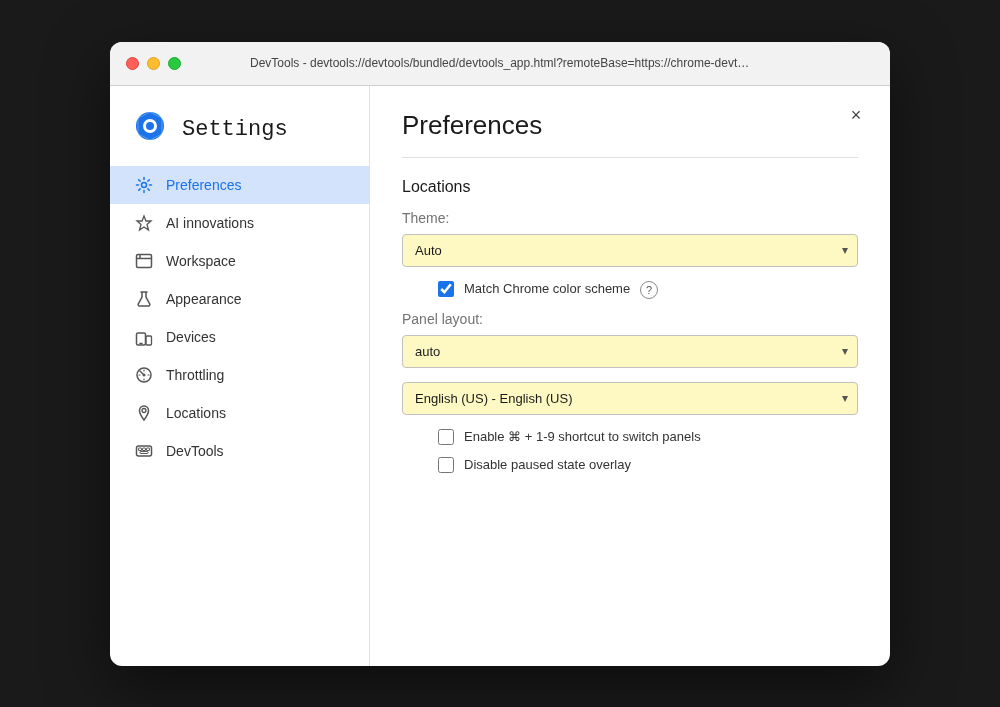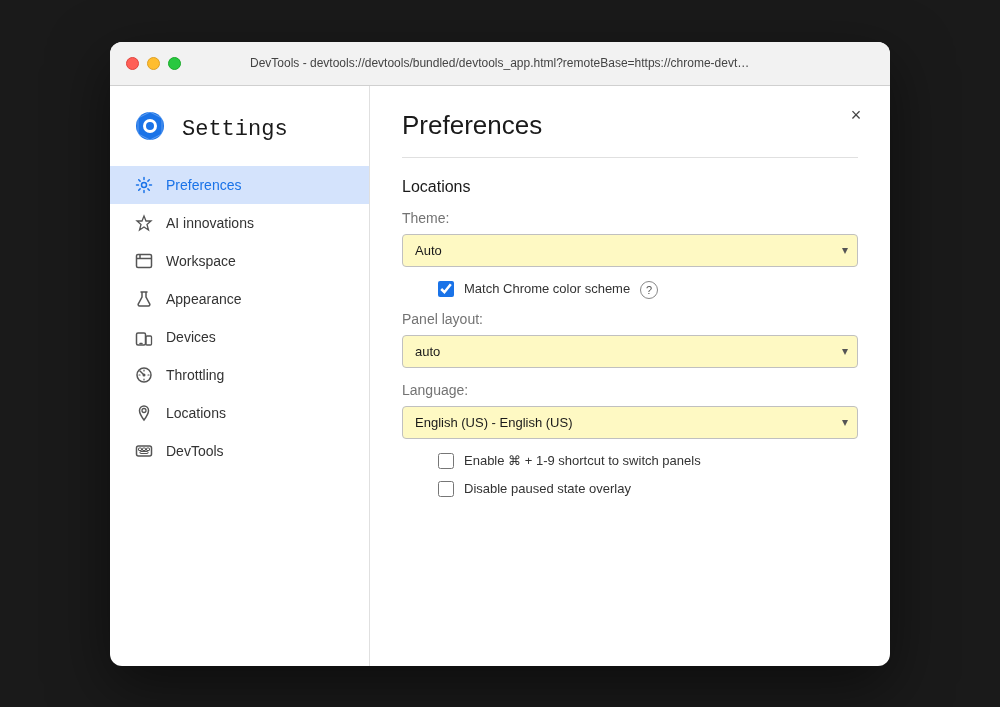--- a/index.html
+++ b/index.html
@@ -379,21 +379,20 @@
       <div class="field-label">Panel layout:</div>
       <div class="select-wrapper">
         <select>
           <option>auto</option>
           <option>vertical</option>
           <option>horizontal</option>
         </select>
         <span class="select-arrow">▾</span>
       </div>
 
-      <div class="field-label">Language:</div>
       <div class="select-wrapper">
         <select>
           <option>English (US) - English (US)</option>
           <option>System preference</option>
         </select>
         <span class="select-arrow">▾</span>
       </div>
 
       <div class="checkbox-row">
         <input type="checkbox" id="switch-panels" style="">

